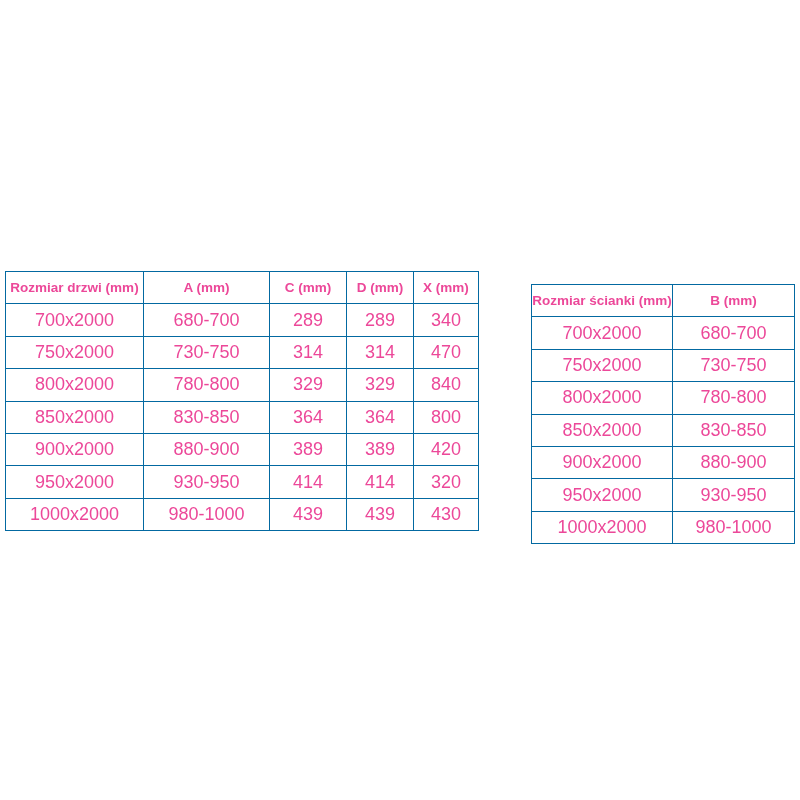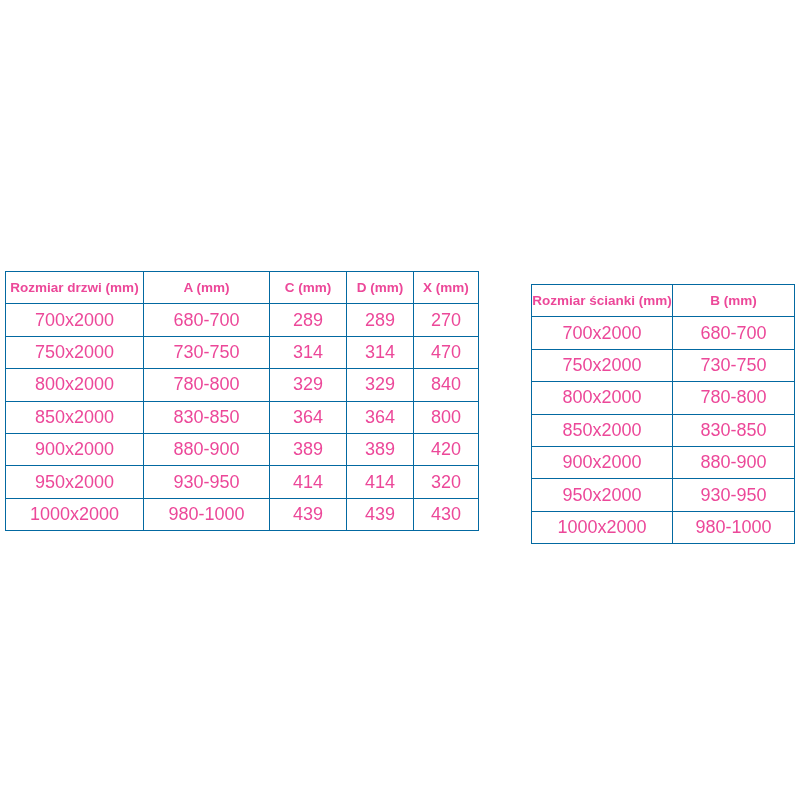--- a/index.html
+++ b/index.html
@@ -71,21 +71,21 @@
           <th>D (mm)</th>
           <th>X (mm)</th>
         </tr>
       </thead>
       <tbody>
         <tr>
           <td>700x2000</td>
           <td>680-700</td>
           <td>289</td>
           <td>289</td>
-          <td>270</td>
+          <td>340</td>
         </tr>
         <tr>
           <td>750x2000</td>
           <td>730-750</td>
           <td>314</td>
           <td>314</td>
           <td>470</td>
         </tr>
         <tr>
           <td>800x2000</td>

